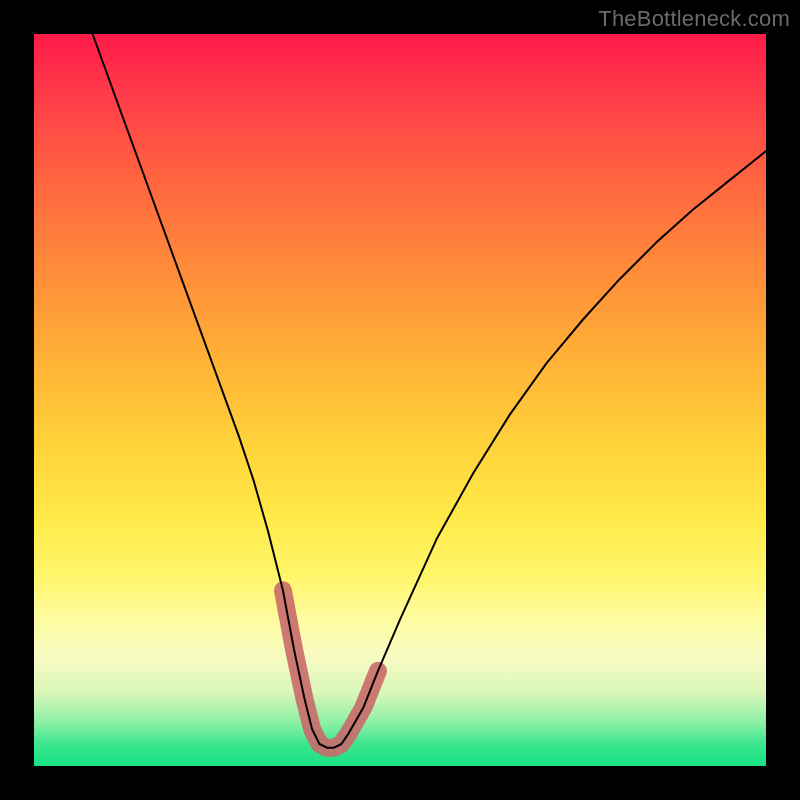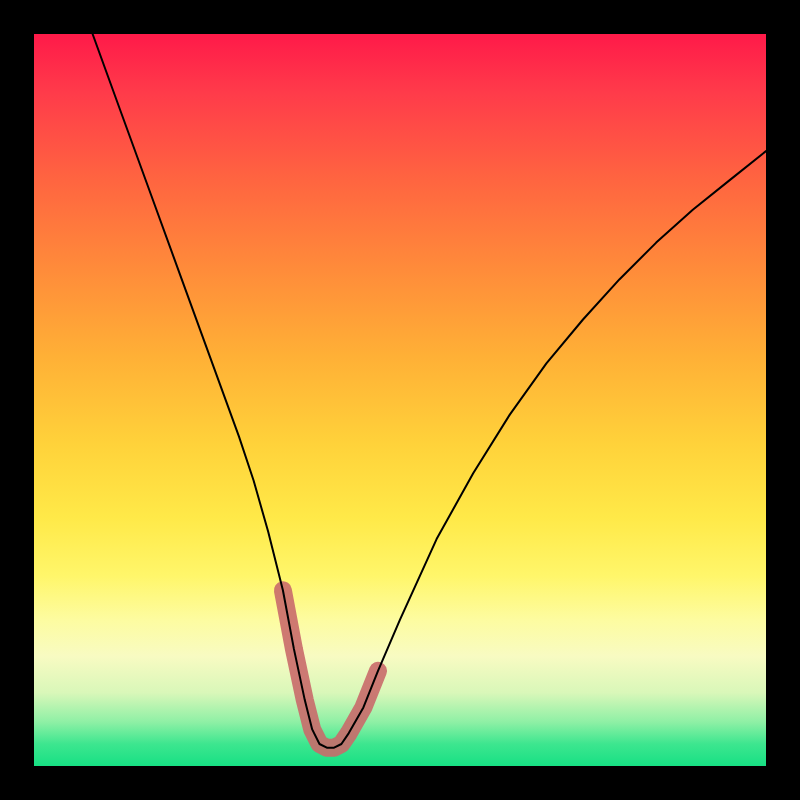--- a/index.html
+++ b/index.html
@@ -60,20 +60,21 @@
     width: 732px;
     height: 732px;
     overflow: visible;
   }
 </style>
 </head>
 <body>
 
 <div class="frame">
 
+  <div class="watermark">TheBottleneck.com</div>
 
   <div class="plot-area">
     <svg class="curve" id="curve-svg" viewBox="0 0 732 732" preserveAspectRatio="none">
         <path d="M248.9 556.3 L259.9 614.9 L270.8 666.1 L278.2 695.4 L285.5 710.0 L292.8 713.7 L300.1 713.7 L307.4 710.0 L314.8 699.1 L329.4 673.4 L344.0 636.8" fill="none" stroke="#c96a6a" stroke-width="18" stroke-linecap="round" stroke-linejoin="round" opacity="0.9"></path>
         <path d="M58.6 0.0 L87.8 80.5 L117.1 161.0 L146.4 241.6 L175.7 322.1 L205.0 402.6 L219.6 446.5 L234.2 497.8 L248.9 556.3 L259.9 614.9 L270.8 666.1 L278.2 695.4 L285.5 710.0 L292.8 713.7 L300.1 713.7 L307.4 710.0 L314.8 699.1 L329.4 673.4 L344.0 636.8 L366.0 585.6 L402.6 505.1 L439.2 439.2 L475.8 380.6 L512.4 329.4 L549.0 285.5 L585.6 245.2 L622.2 208.6 L658.8 175.7 L695.4 146.4 L732.0 117.1" fill="none" stroke="#000000" stroke-width="2" stroke-linecap="round" stroke-linejoin="round"></path>
       </svg>
   </div>
 
 </div>
 

